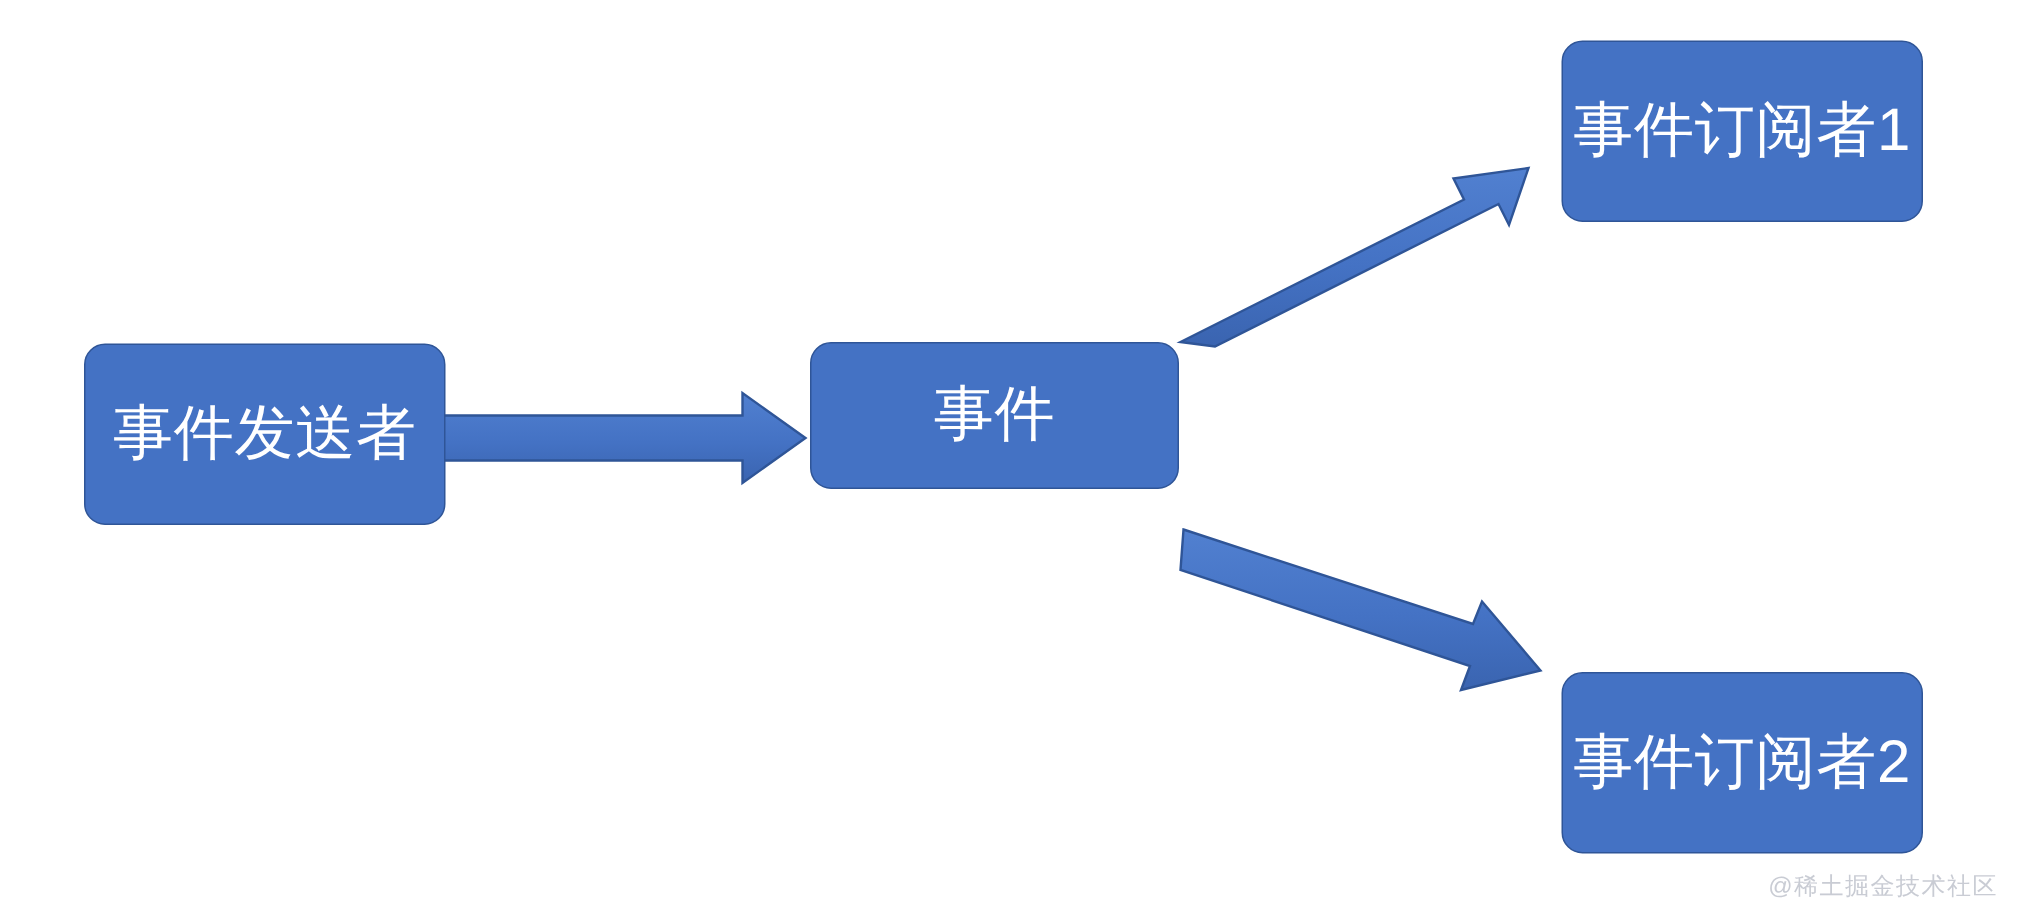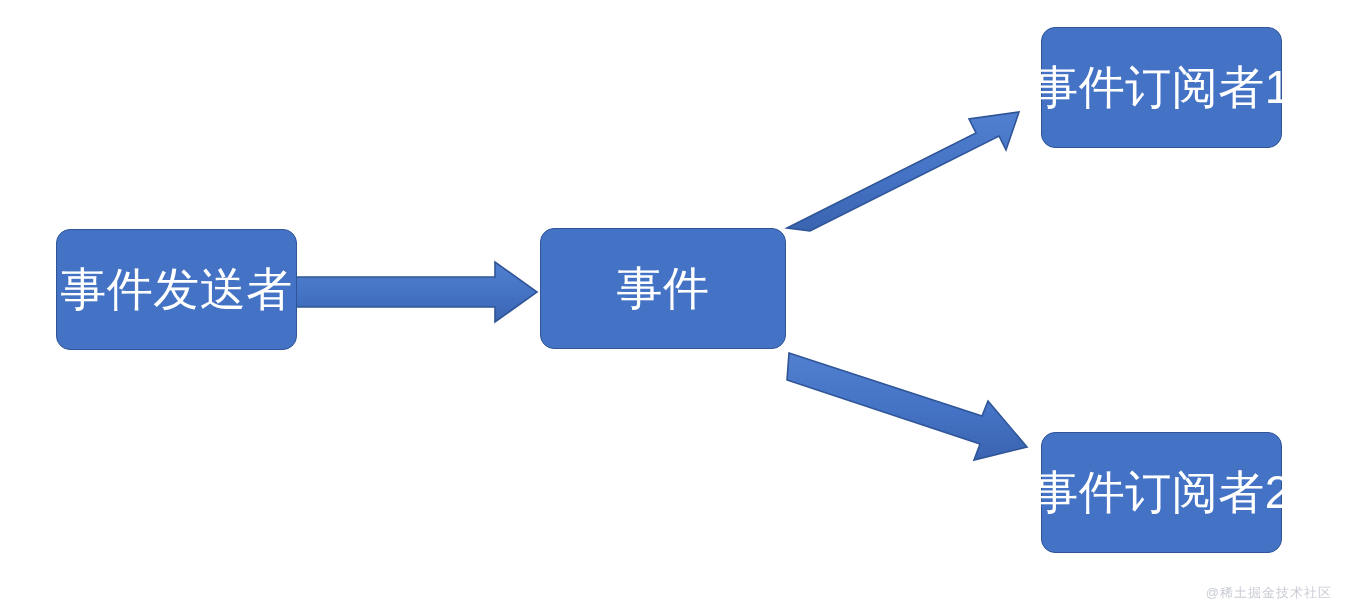--- a/index.html
+++ b/index.html
@@ -20,50 +20,50 @@
   .node {
     position: absolute;
     box-sizing: border-box;
     background: #4472C4;
     border: 1.4px solid #2F5597;
     border-radius: 14px;
     display: flex;
     align-items: center;
     justify-content: center;
     color: #FFFFFF;
-    font-size: 46px;
+    font-size: 40px;
     font-weight: 400;
     letter-spacing: 0.5px;
     line-height: 1;
     white-space: nowrap;
     font-family: "Liberation Sans", "DejaVu Sans", sans-serif;
   }
   .node-label {
     display: block;
     transform: translateY(-1px);
   }
   #node-sender   { left: 32px;   top: 229px; width: 241px; height: 121px; margin-left: 24px; }
-  #node-event    { left: 540px;  top: 228px; width: 246px; height: 121px; }
+  #node-event    { left: 540px;  top: 228px; width: 246px; height: 98px; }
   #node-sub1     { left: 1041px; top: 27px;  width: 241px; height: 121px; }
-  #node-sub2     { left: 1041px; top: 432px; width: 241px; height: 121px; }
+  #node-sub2     { left: 1041px; top: 448px; width: 241px; height: 121px; }
 
   #arrows {
     position: absolute;
     left: 0;
     top: 0;
     width: 1346px;
     height: 610px;
     pointer-events: none;
   }
   .watermark {
     position: absolute;
     right: 14px;
     bottom: 8px;
     color: #c9ccd4;
-    font-size: 13px;
+    font-size: 16px;
     letter-spacing: 1px;
     font-family: "Liberation Sans", "DejaVu Sans", sans-serif;
     white-space: nowrap;
   }
 </style>
 </head>
 <body>
 
 <div id="canvas">
 

